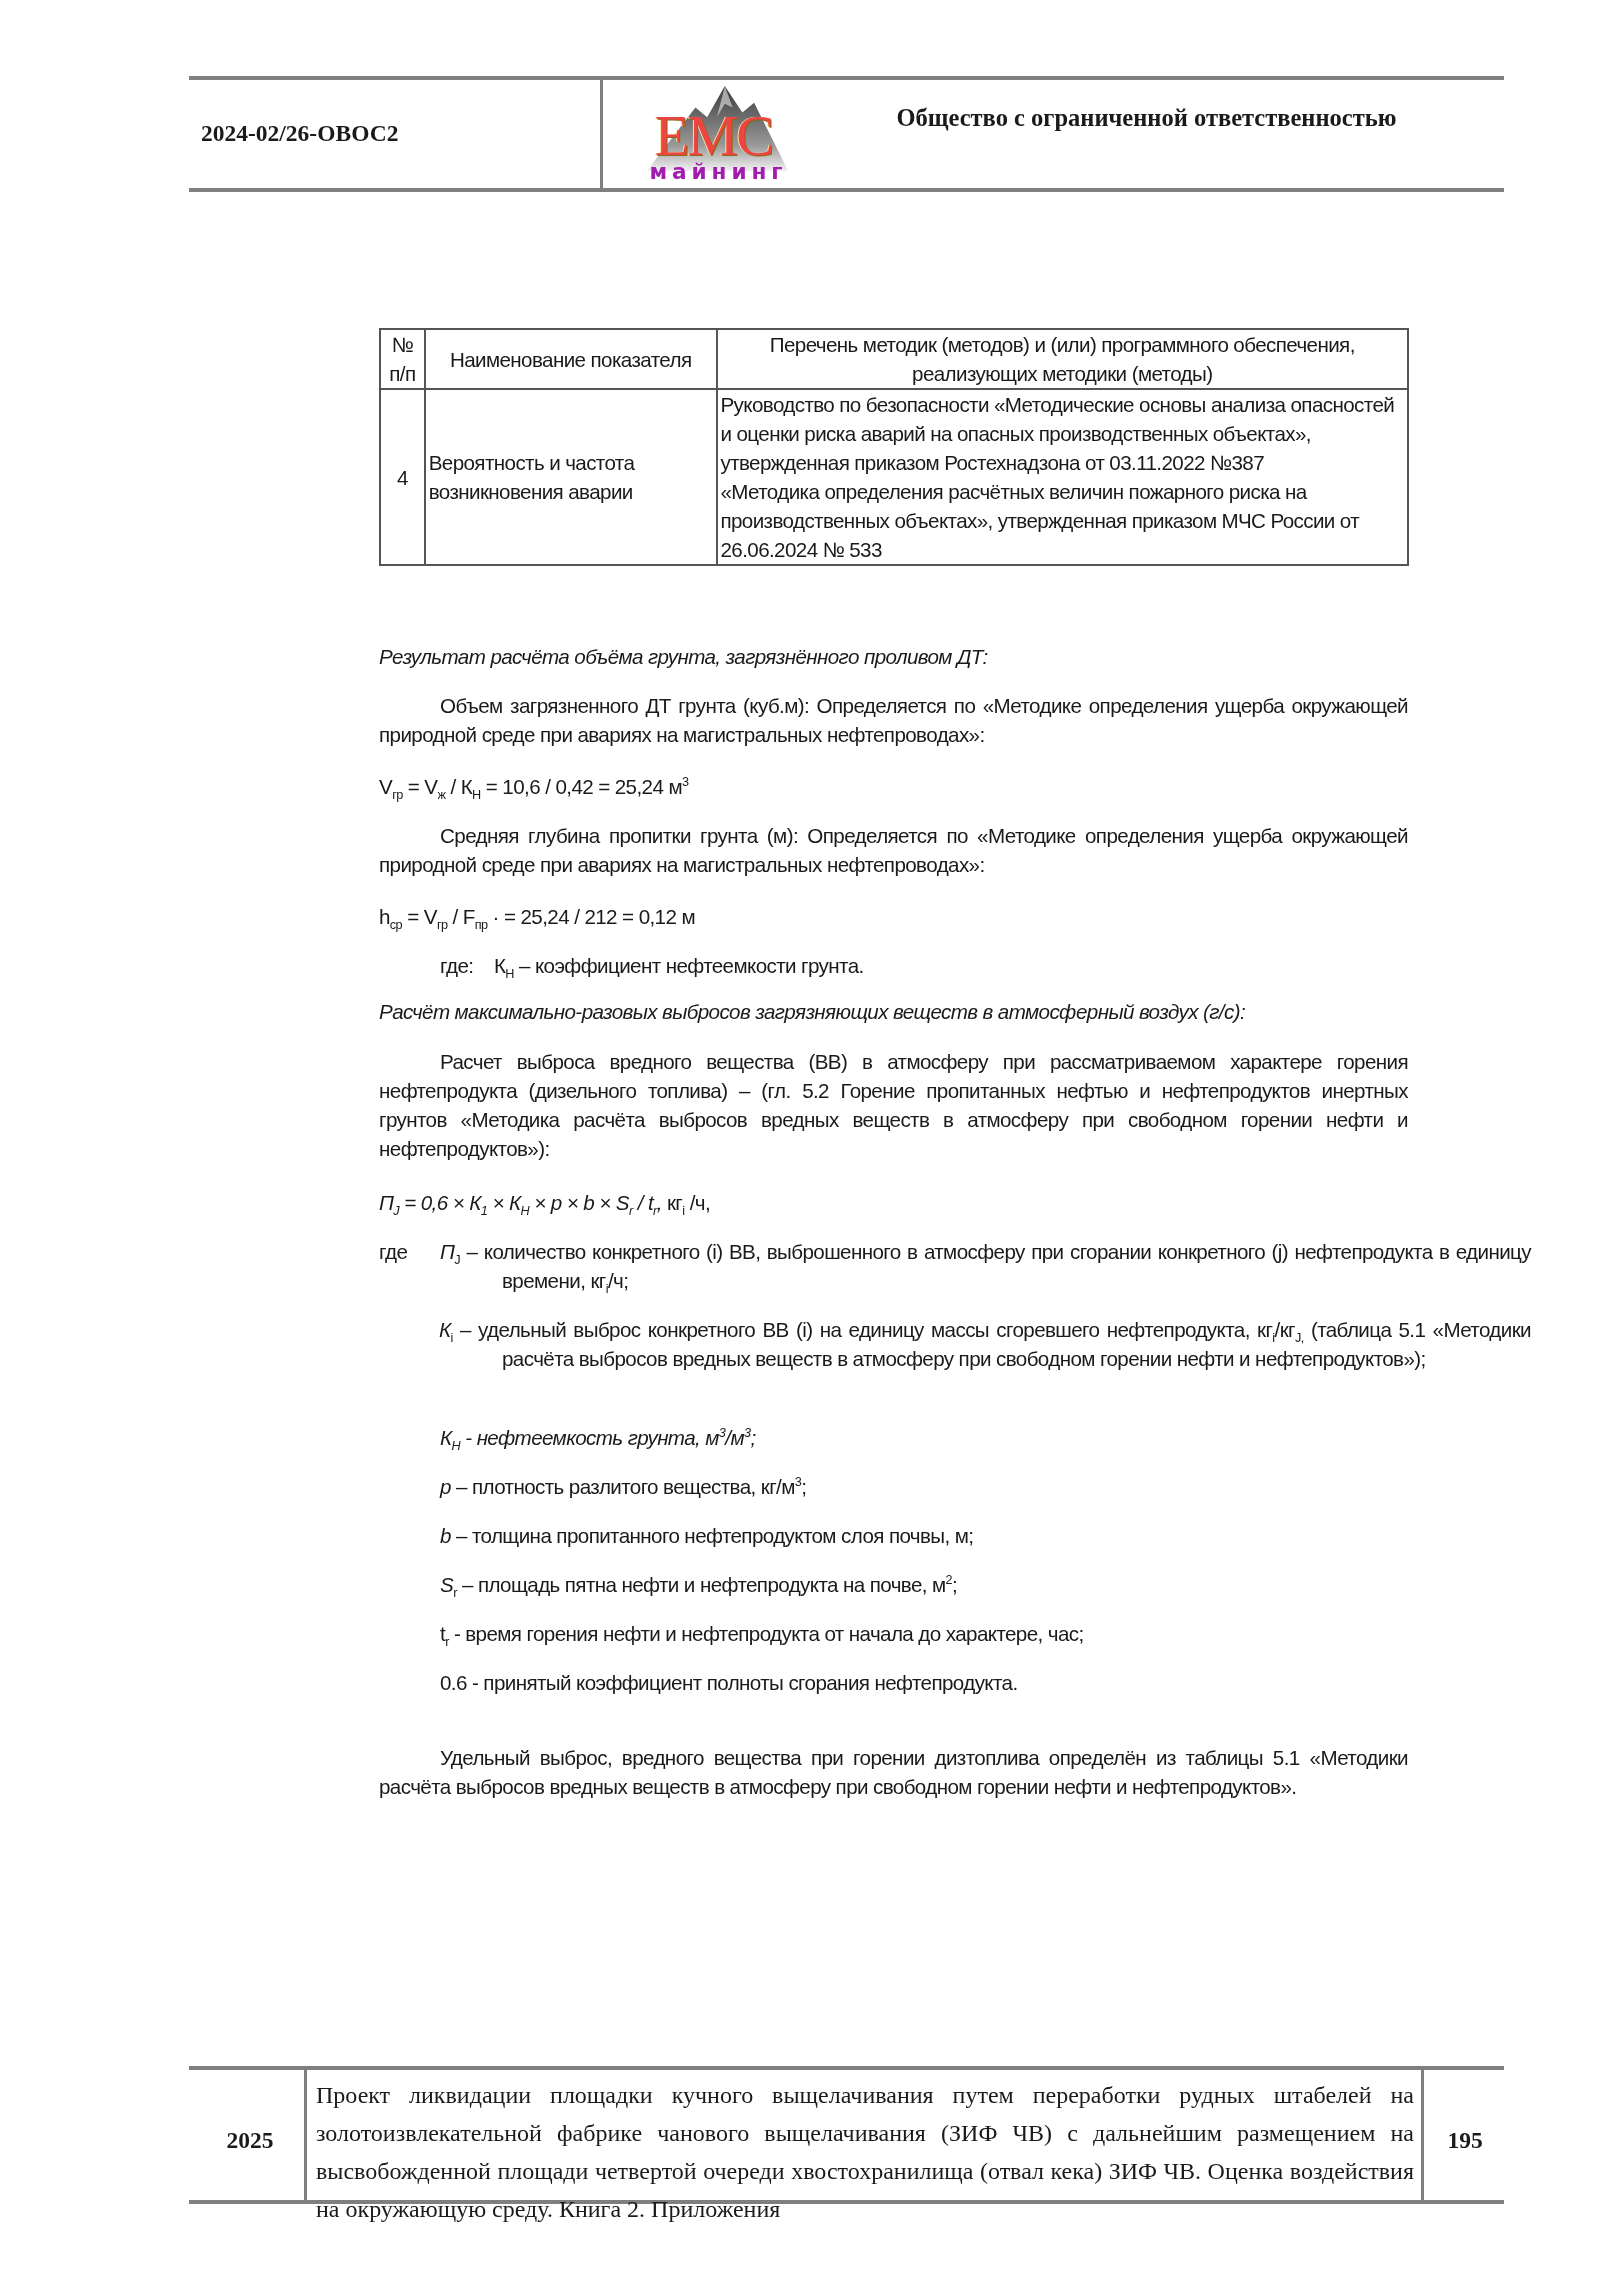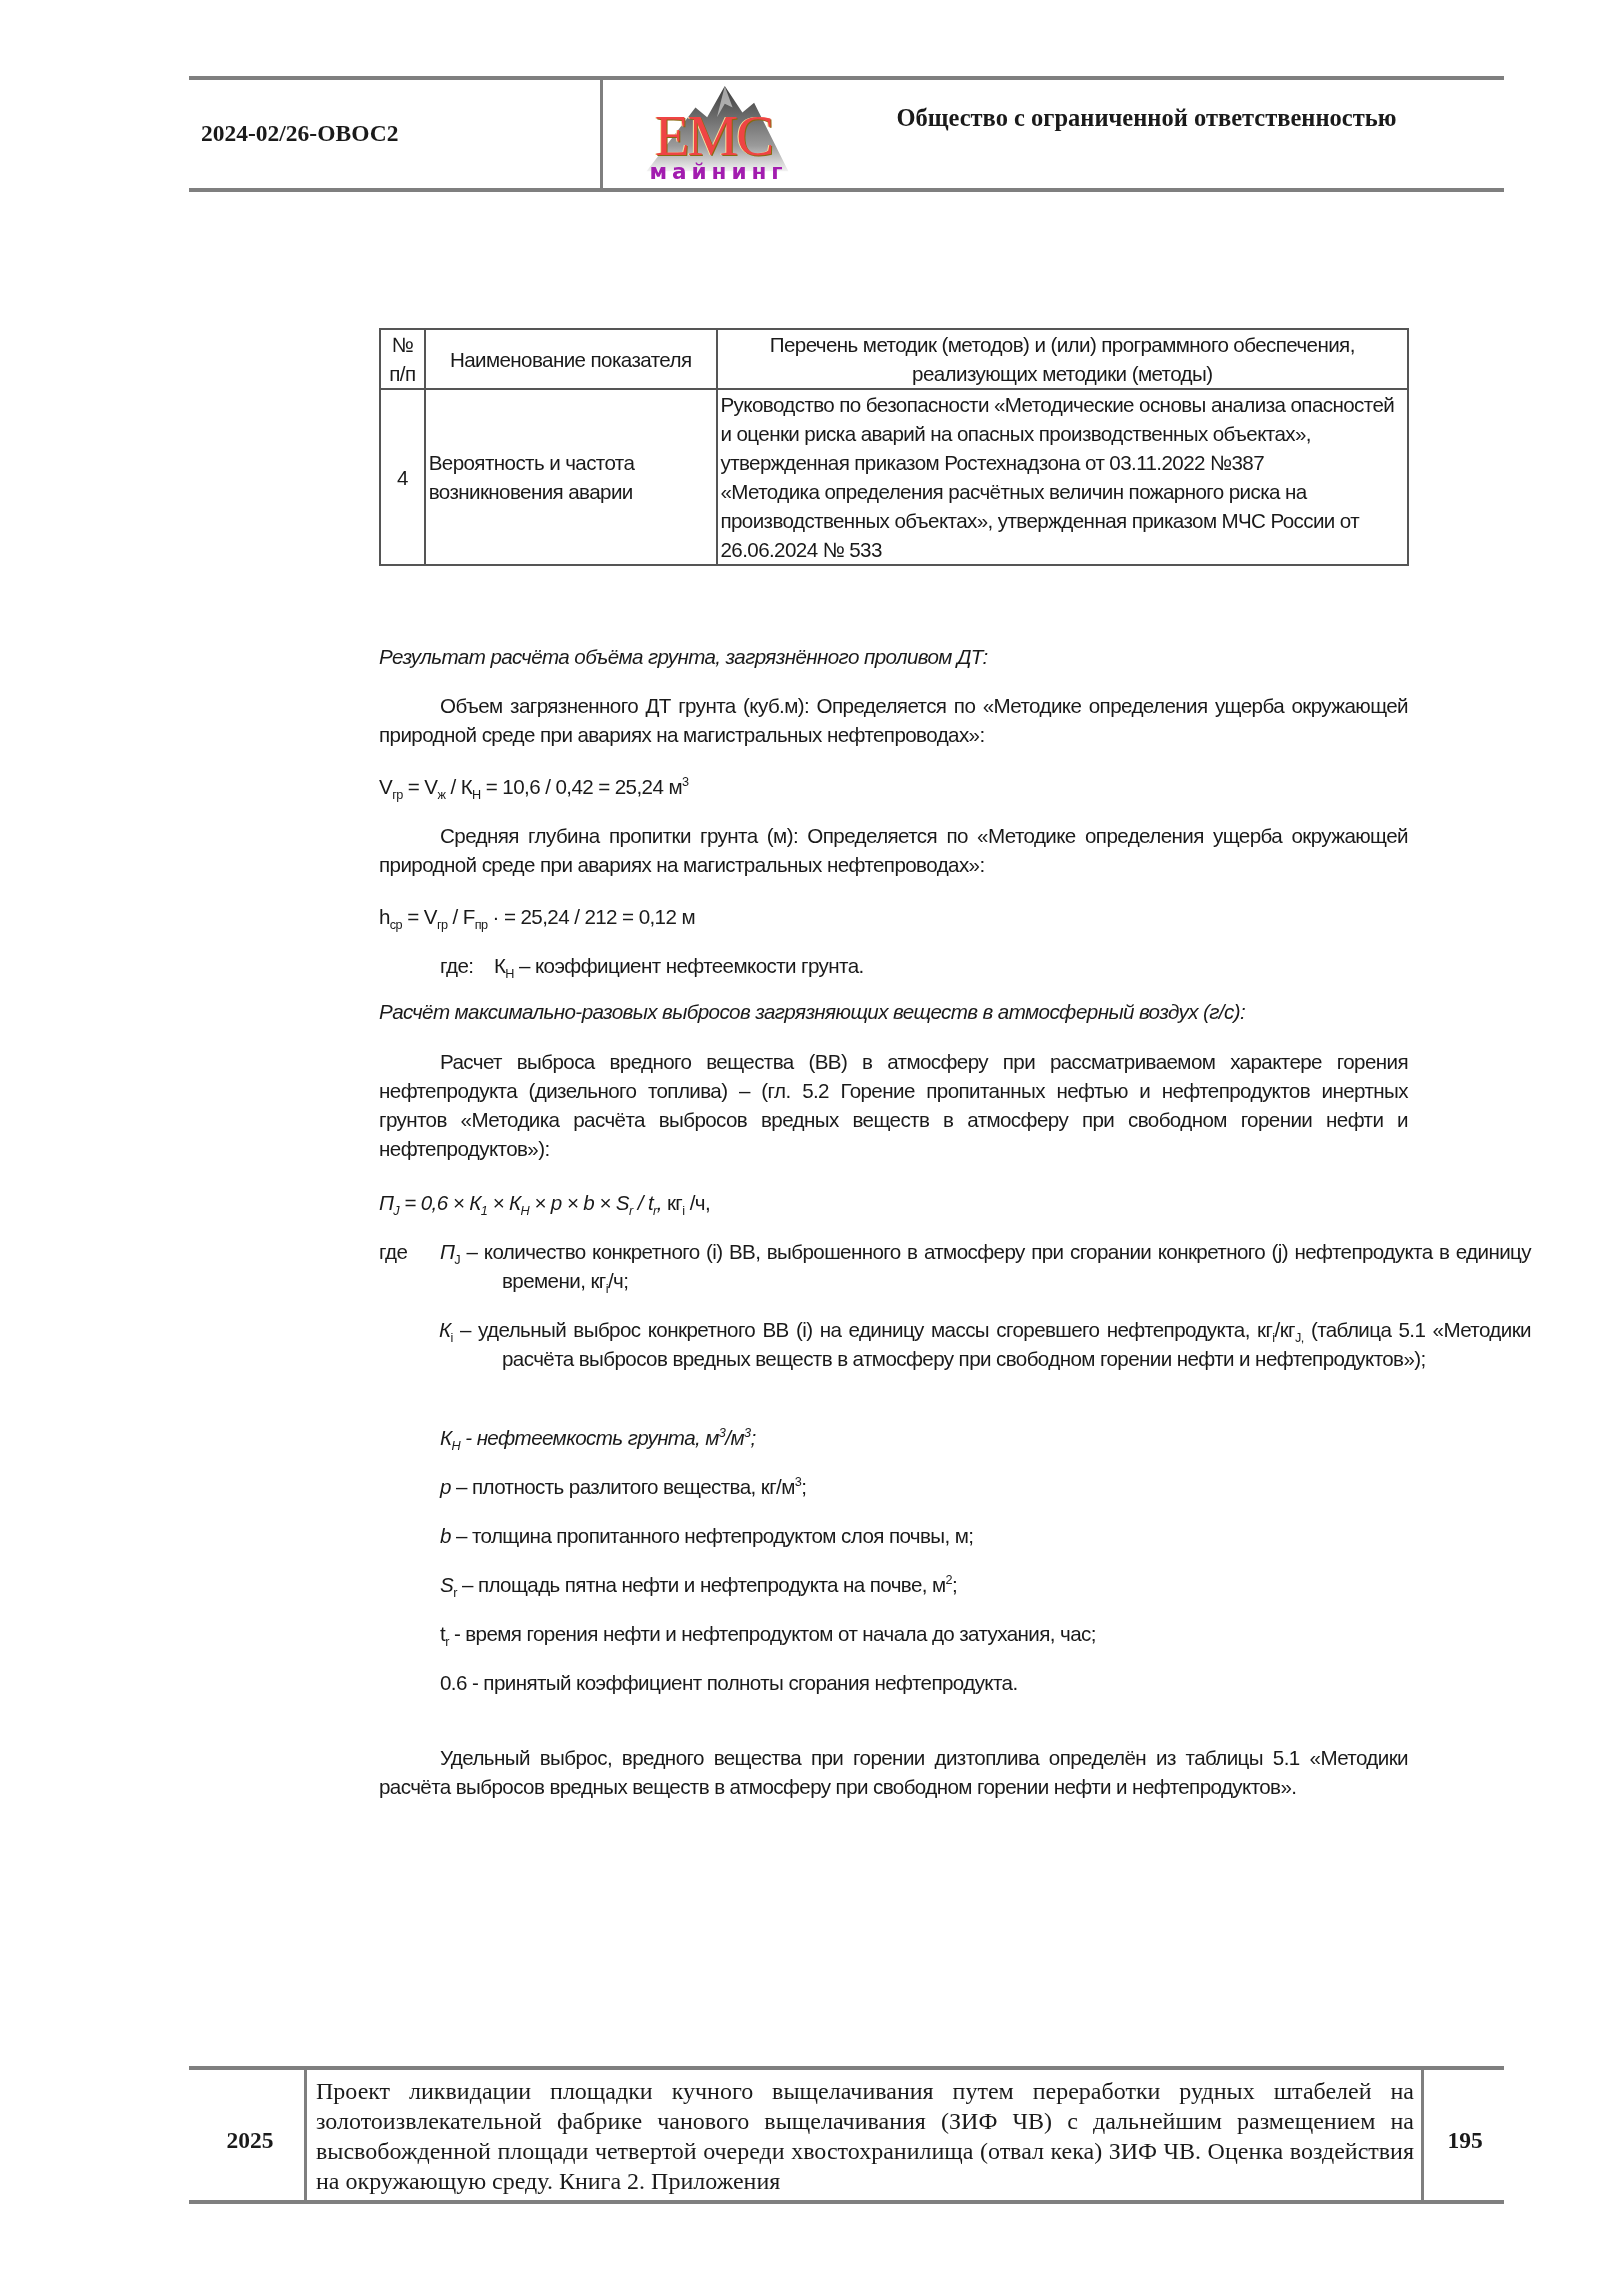--- a/index.html
+++ b/index.html
@@ -28,21 +28,21 @@
   
   .txt { position:absolute; left:379px; width:1029px; font-family:"Liberation Sans", sans-serif; font-size:20.6px; line-height:29px; letter-spacing:-0.6px; }
   .just { text-align:justify; text-align-last:auto; }
   .ind { text-indent:61px; }
   .it { font-style:italic; }
   .center { text-align:left; }
   sub, sup { font-size:12.7px; line-height:0; }
 
   
   #ftr-year { left:196px; top:2127px; width:108px; text-align:center; font-size:23.5px; font-weight:bold; }
-  #ftr-title { left:316px; top:2076px; width:1098px; font-size:24px; line-height:30px; text-align:justify; }
+  #ftr-title { left:316px; top:2076px; width:1098px; font-size:24px; line-height:38px; text-align:justify; }
   #ftr-page { left:1426px; top:2127px; width:78px; text-align:center; font-size:23.5px; font-weight:bold; }
 </style>
 </head>
 <body>
 
 <div class="rule" style="left:189px; top:76px; width:1315px;"></div>
 <div class="vrule" style="left:600px; top:78px; height:112px;"></div>
 <div class="rule" style="left:189px; top:188px; width:1315px;"></div>
 
 <div id="hdr-code" class="abs serif">2024-02/26-ОВОС2</div>
@@ -108,21 +108,21 @@
 <div class="txt just" style="top:1315px; padding-left:123px; text-indent:-63px; width:1029px;"><span class="it">К</span><sub>i</sub><span> – удельный выброс конкретного ВВ (i) на единицу массы сгоревшего нефтепродукта, кг</span><sub>i</sub><span>/кг</span><sub>J,</sub><span> (таблица 5.1 «Методики расчёта выбросов вредных веществ в атмосферу при свободном горении нефти и нефтепродуктов»);</span></div>
 
 <div class="txt it" style="top:1423px; padding-left:61px; width:968px;"><span>К</span><sub>Н</sub><span> - нефтеемкость грунта, м</span><sup>3</sup><span>/м</span><sup>3</sup><span>;</span></div>
 
 <div class="txt" style="top:1472px; padding-left:61px; width:968px;"><span class="it">p</span><span> – плотность разлитого вещества, кг/м</span><sup>3</sup><span>;</span></div>
 
 <div class="txt" style="top:1521px; padding-left:61px; width:968px;"><span class="it">b</span><span> – толщина пропитанного нефтепродуктом слоя почвы, м;</span></div>
 
 <div class="txt" style="top:1570px; padding-left:61px; width:968px;"><span class="it">S</span><sub>r</sub><span> – площадь пятна нефти и нефтепродукта на почве, м</span><sup>2</sup><span>;</span></div>
 
-<div class="txt" style="top:1619px; padding-left:61px; width:968px;"><span>t</span><sub>r</sub><span> - время горения нефти и нефтепродуктом от начала до затухания, час;</span></div>
+<div class="txt" style="top:1619px; padding-left:61px; width:968px;"><span>t</span><sub>r</sub><span> - время горения нефти и нефтепродукта от начала до характере, час;</span></div>
 
 <div class="txt" style="top:1668px; padding-left:61px; width:968px;"><span>0.6 - принятый коэффициент полноты сгорания нефтепродукта.</span></div>
 
 <div class="txt just ind" style="top:1743px;">Удельный выброс, вредного вещества при горении дизтоплива определён из таблицы 5.1 «Методики расчёта выбросов вредных веществ в атмосферу при свободном горении нефти и нефтепродуктов».</div>
 
 <div class="rule" style="left:189px; top:2066px; width:1315px;"></div>
 <div class="vrule" style="left:304px; top:2068px; height:133px;"></div>
 <div class="vrule" style="left:1421px; top:2068px; height:133px;"></div>
 <div class="rule" style="left:189px; top:2200px; width:1315px;"></div>
 

